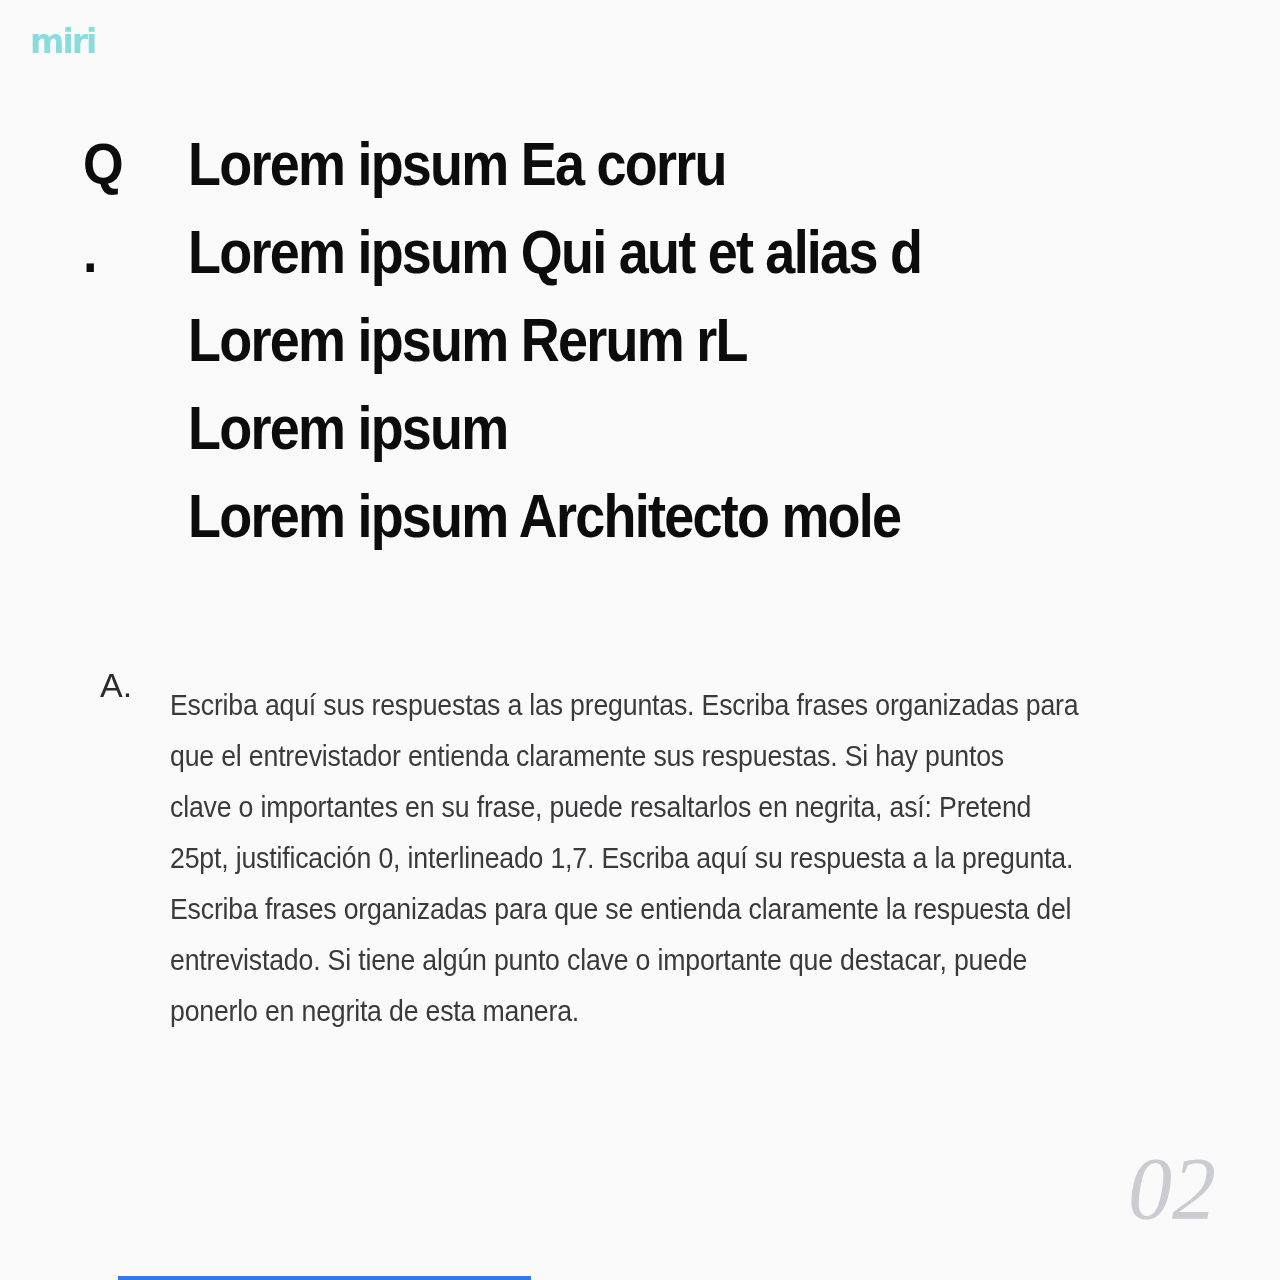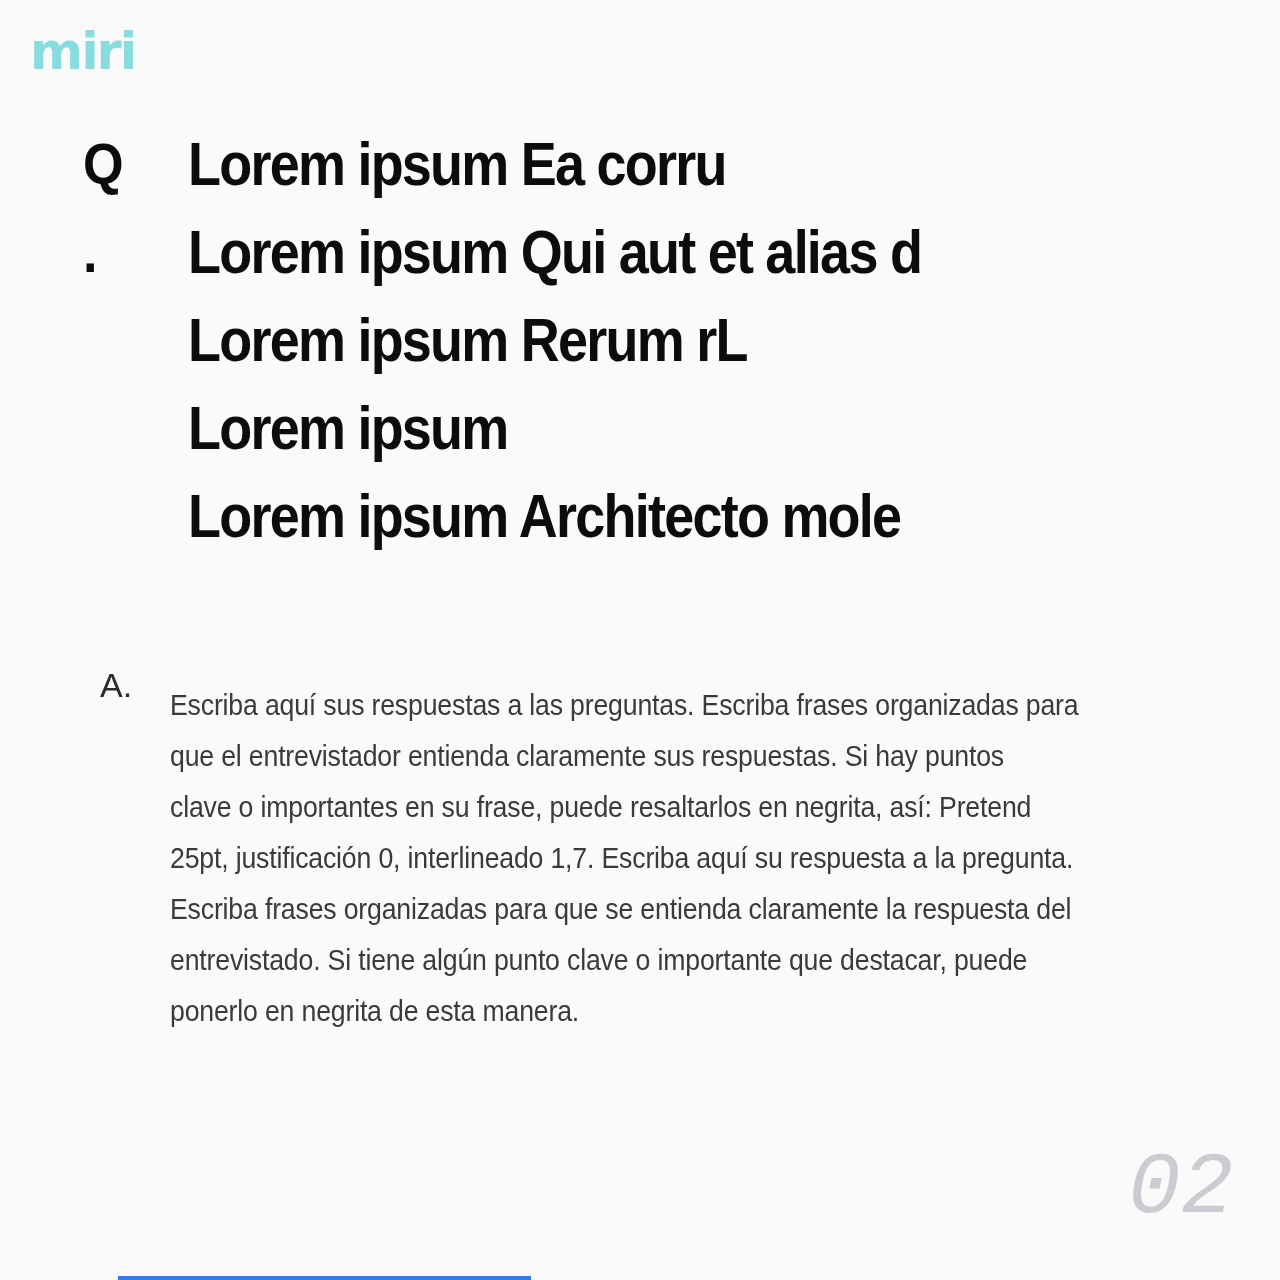--- a/index.html
+++ b/index.html
@@ -14,21 +14,21 @@
     background: #fbfafa;
     font-family: "Liberation Sans", sans-serif;
   }
 
   .logo {
     position: absolute;
     left: 30px;
     top: 22px;
     font-family: "DejaVu Sans", sans-serif;
     font-weight: 700;
-    font-size: 51px;
+    font-size: 33px;
     letter-spacing: -2px;
     color: #88dcdd;
     user-select: none;
   }
 
   .q-marker {
     position: absolute;
     left: 83px;
     top: 120px;
     display: flex;
@@ -77,21 +77,21 @@
     color: #3a3a3c;
     white-space: nowrap;
     transform: scaleX(0.92);
     transform-origin: left center;
   }
 
   .page-number {
     position: absolute;
     left: 1128px;
     top: 1145px;
-    font-family: Liberation Mono, monospace;
+    font-family: Liberation Serif, serif;
     font-style: italic;
     font-weight: 200;
     font-size: 88px;
     line-height: 1;
     color: #cbcbd2;
     user-select: none;
   }
 
   .bottom-line {
     position: absolute;

